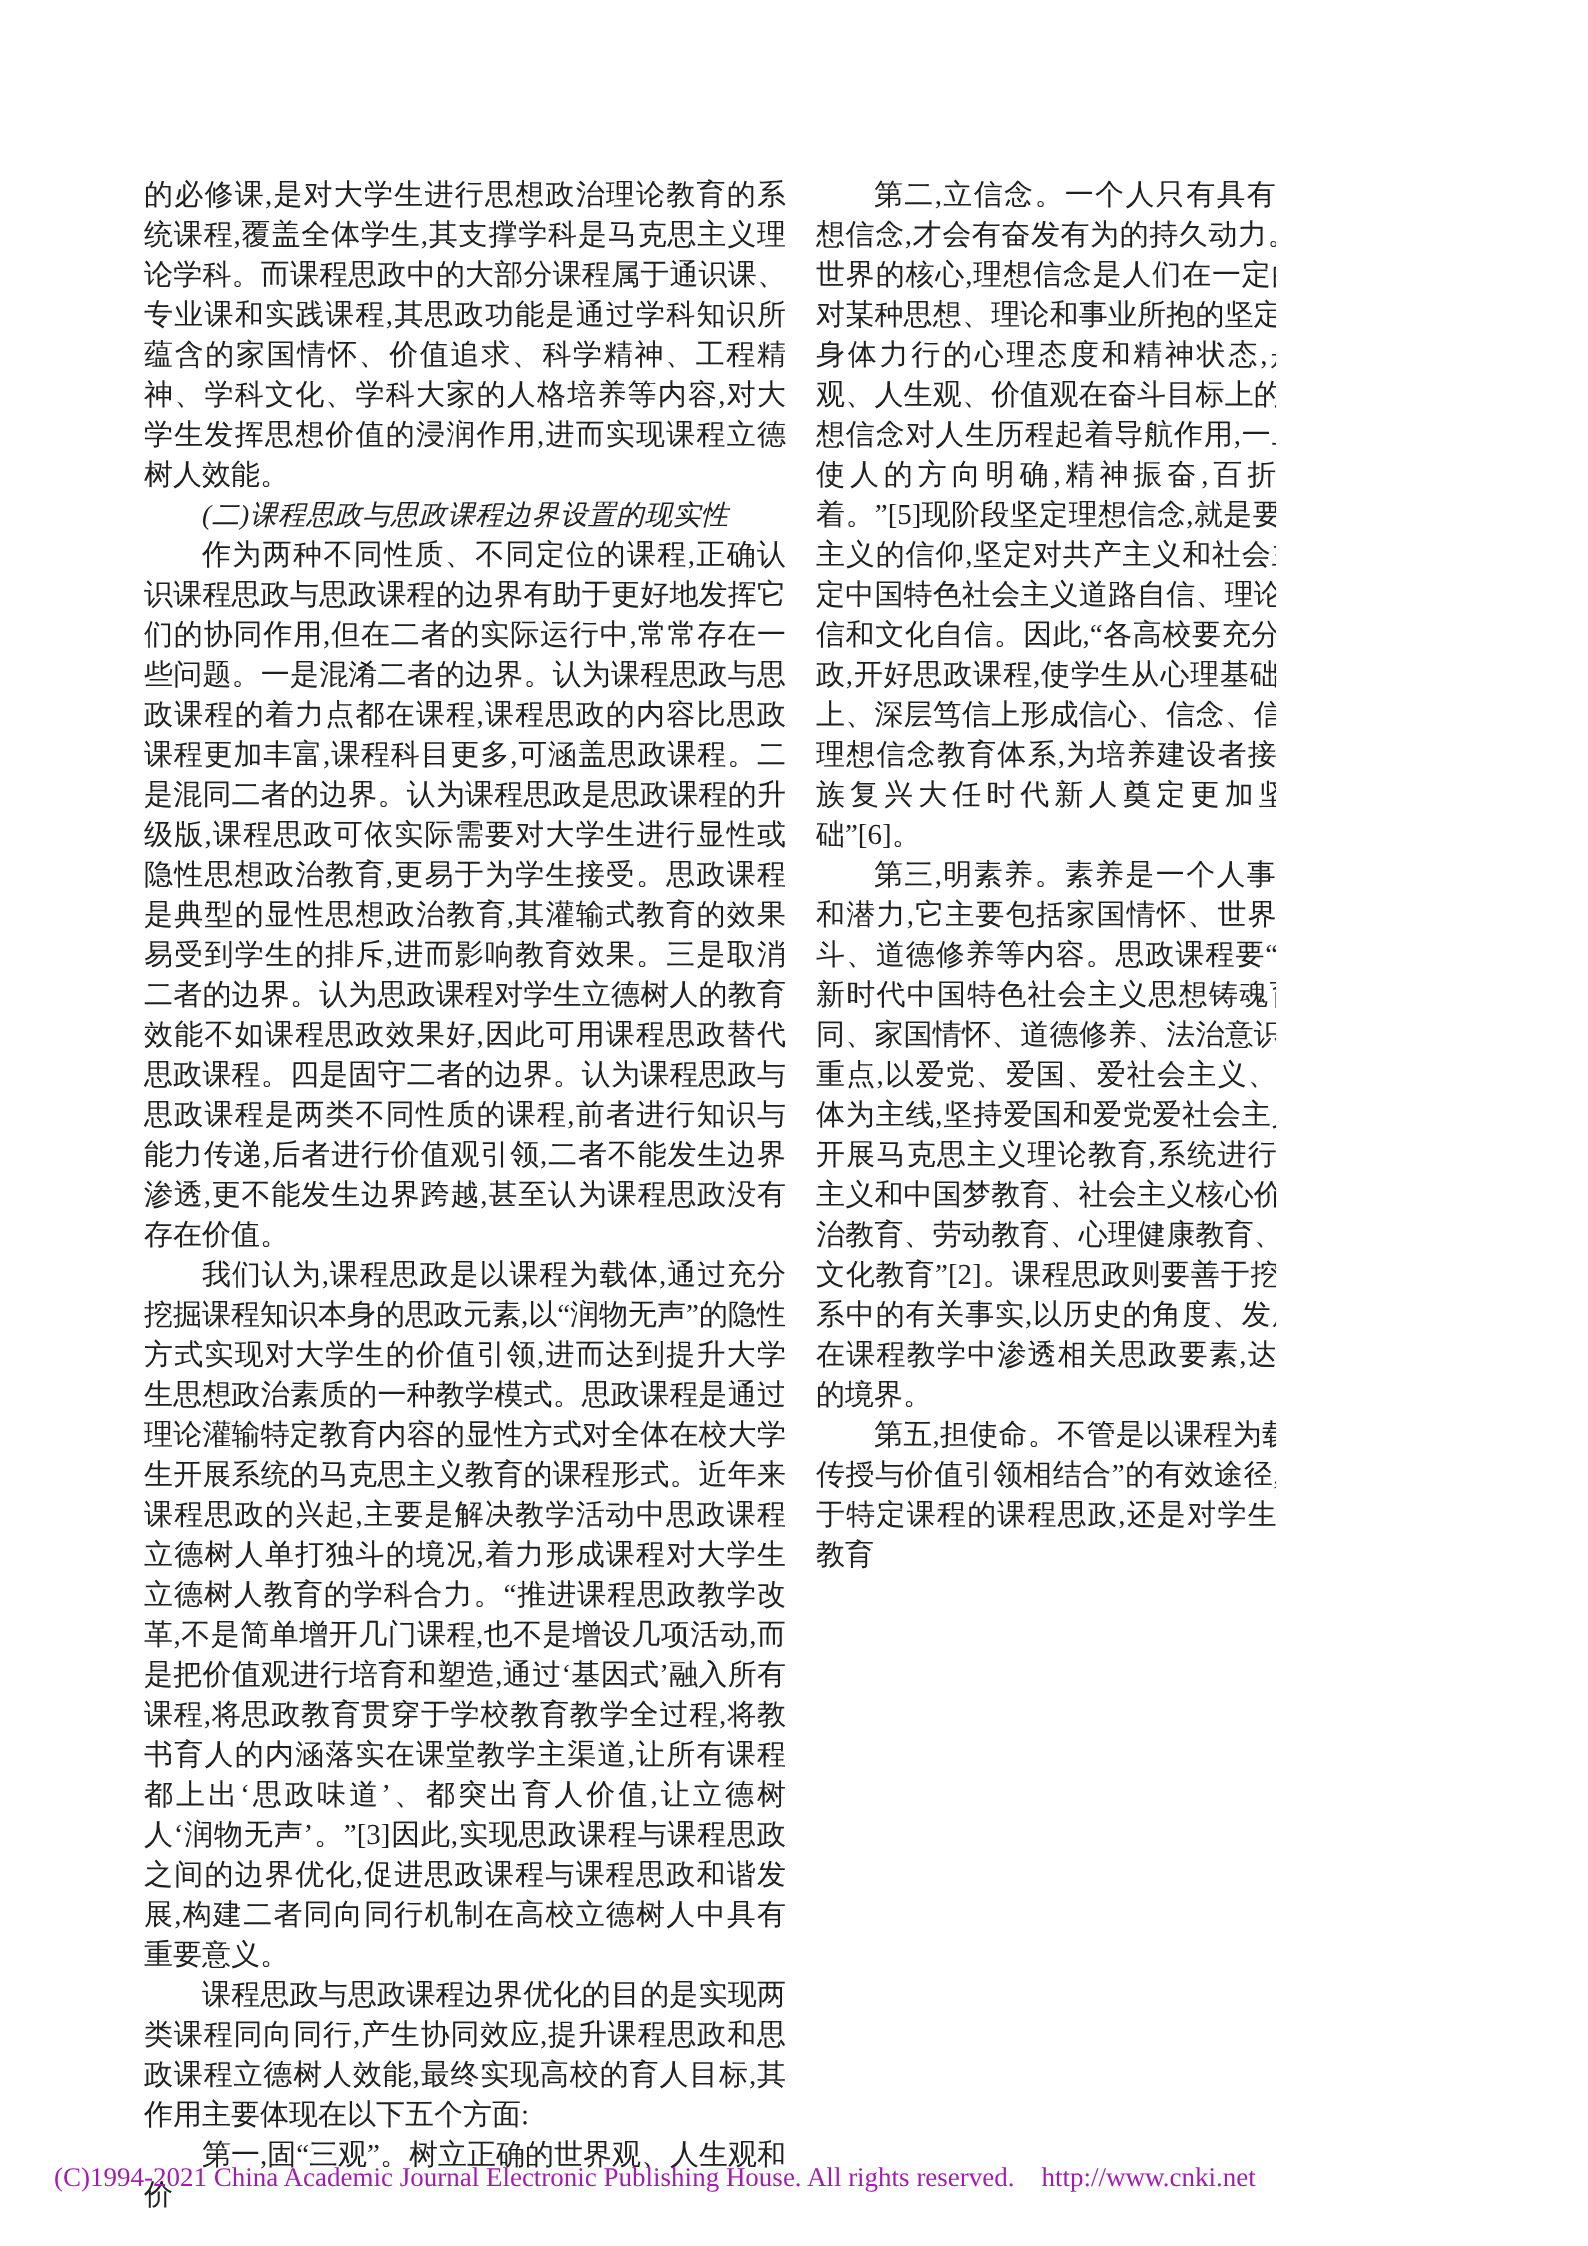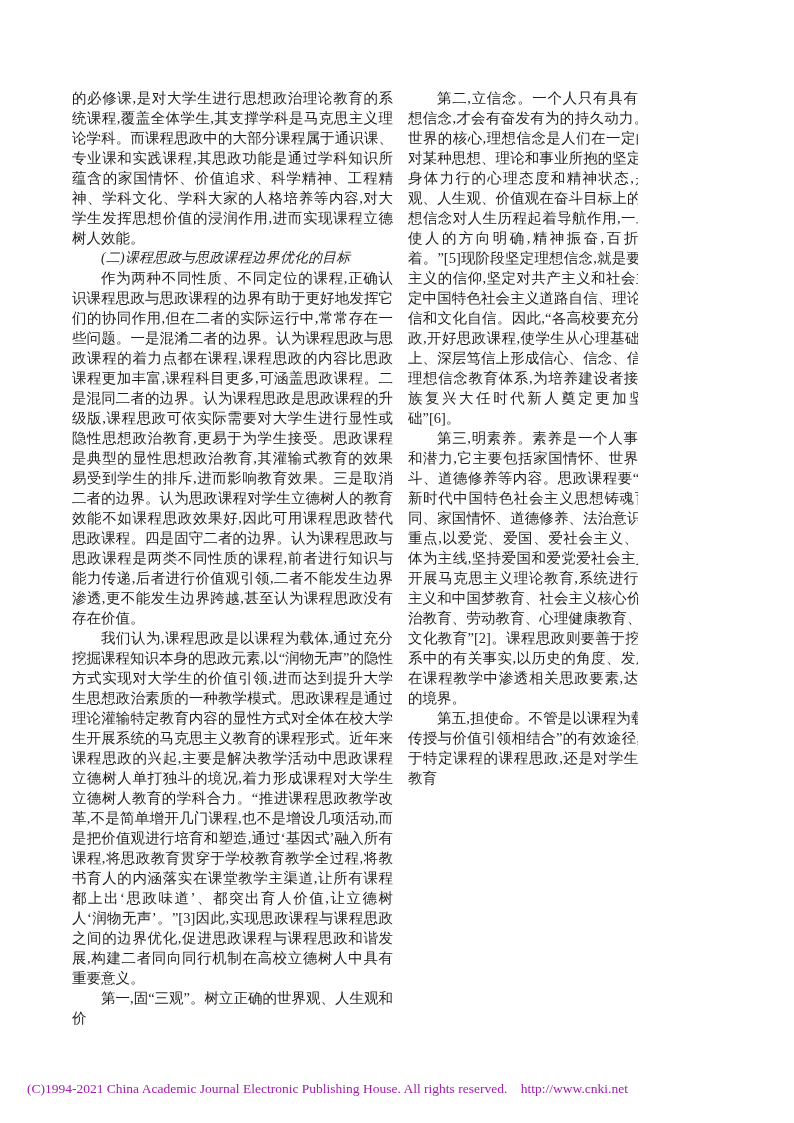--- a/index.html
+++ b/index.html
@@ -61,23 +61,24 @@
   }
 </style>
 </head>
 <body>
 
 <div class="page">
   <div class="columns">
 
     <div class="col">
       <p>的必修课,是对大学生进行思想政治理论教育的系统课程,覆盖全体学生,其支撑学科是马克思主义理论学科。而课程思政中的大部分课程属于通识课、专业课和实践课程,其思政功能是通过学科知识所蕴含的家国情怀、价值追求、科学精神、工程精神、学科文化、学科大家的人格培养等内容,对大学生发挥思想价值的浸润作用,进而实现课程立德树人效能。</p>
-      <p class="h-italic">(二)课程思政与思政课程边界优化的目标</p>
+      <p class="h-italic">(二)课程思政与思政课程边界设置的现实性</p>
       <p class="indent">作为两种不同性质、不同定位的课程,正确认识课程思政与思政课程的边界有助于更好地发挥它们的协同作用,但在二者的实际运行中,常常存在一些问题。一是混淆二者的边界。认为课程思政与思政课程的着力点都在课程,课程思政的内容比思政课程更加丰富,课程科目更多,可涵盖思政课程。二是混同二者的边界。认为课程思政是思政课程的升级版,课程思政可依实际需要对大学生进行显性或隐性思想政治教育,更易于为学生接受。思政课程是典型的显性思想政治教育,其灌输式教育的效果易受到学生的排斥,进而影响教育效果。三是取消二者的边界。认为思政课程对学生立德树人的教育效能不如课程思政效果好,因此可用课程思政替代思政课程。四是固守二者的边界。认为课程思政与思政课程是两类不同性质的课程,前者进行知识与能力传递,后者进行价值观引领,二者不能发生边界渗透,更不能发生边界跨越,甚至认为课程思政没有存在价值。</p>
       <p class="indent">我们认为,课程思政是以课程为载体,通过充分挖掘课程知识本身的思政元素,以“润物无声”的隐性方式实现对大学生的价值引领,进而达到提升大学生思想政治素质的一种教学模式。思政课程是通过理论灌输特定教育内容的显性方式对全体在校大学生开展系统的马克思主义教育的课程形式。近年来课程思政的兴起,主要是解决教学活动中思政课程立德树人单打独斗的境况,着力形成课程对大学生立德树人教育的学科合力。“推进课程思政教学改革,不是简单增开几门课程,也不是增设几项活动,而是把价值观进行培育和塑造,通过‘基因式’融入所有课程,将思政教育贯穿于学校教育教学全过程,将教书育人的内涵落实在课堂教学主渠道,让所有课程都上出‘思政味道’、都突出育人价值,让立德树人‘润物无声’。”[3]因此,实现思政课程与课程思政之间的边界优化,促进思政课程与课程思政和谐发展,构建二者同向同行机制在高校立德树人中具有重要意义。</p>
+      <p class="indent">课程思政与思政课程边界优化的目的是实现两类课程同向同行,产生协同效应,提升课程思政和思政课程立德树人效能,最终实现高校的育人目标,其作用主要体现在以下五个方面:</p>
       <p class="indent">第一,固“三观”。树立正确的世界观、人生观和价</p>
     </div>
 
     <div class="col">
       <p class="indent">第二,立信念。一个人只有具有稳定持久的理想信念,才会有奋发有为的持久动力。“作为人心灵世界的核心,理想信念是人们在一定的认识基础上,对某种思想、理论和事业所抱的坚定不移的观念并身体力行的心理态度和精神状态,是人们的世界观、人生观、价值观在奋斗目标上的集中体现。理想信念对人生历程起着导航作用,一旦确立,就可以使人的方向明确,精神振奋,百折不挠,坚定执着。”[5]现阶段坚定理想信念,就是要坚定对马克思主义的信仰,坚定对共产主义和社会主义的信念,坚定中国特色社会主义道路自信、理论自信、制度自信和文化自信。因此,“各高校要充分利用好课程思政,开好思政课程,使学生从心理基础上、观念支撑上、深层笃信上形成信心、信念、信仰三位一体的理想信念教育体系,为培养建设者接班人和担当民族复兴大任时代新人奠定更加坚定的思想基础”[6]。</p>
       <p class="indent">第三,明素养。素养是一个人事业发展的实力和潜力,它主要包括家国情怀、世界视野、艰苦奋斗、道德修养等内容。思政课程要“坚持用习近平新时代中国特色社会主义思想铸魂育人,以政治认同、家国情怀、道德修养、法治意识、文化素养为重点,以爱党、爱国、爱社会主义、爱人民、爱集体为主线,坚持爱国和爱党爱社会主义相统一,系统开展马克思主义理论教育,系统进行中国特色社会主义和中国梦教育、社会主义核心价值观教育、法治教育、劳动教育、心理健康教育、中华优秀传统文化教育”[2]。课程思政则要善于挖掘自身理论体系中的有关事实,以历史的角度、发展比较的角度,在课程教学中渗透相关思政要素,达到润物细无声的境界。</p>
       <p class="indent">第五,担使命。不管是以课程为载体,探索“知识传授与价值引领相结合”的有效途径,将思政元素融于特定课程的课程思政,还是对学生进行特定理论教育</p>
 
     </div>
 

